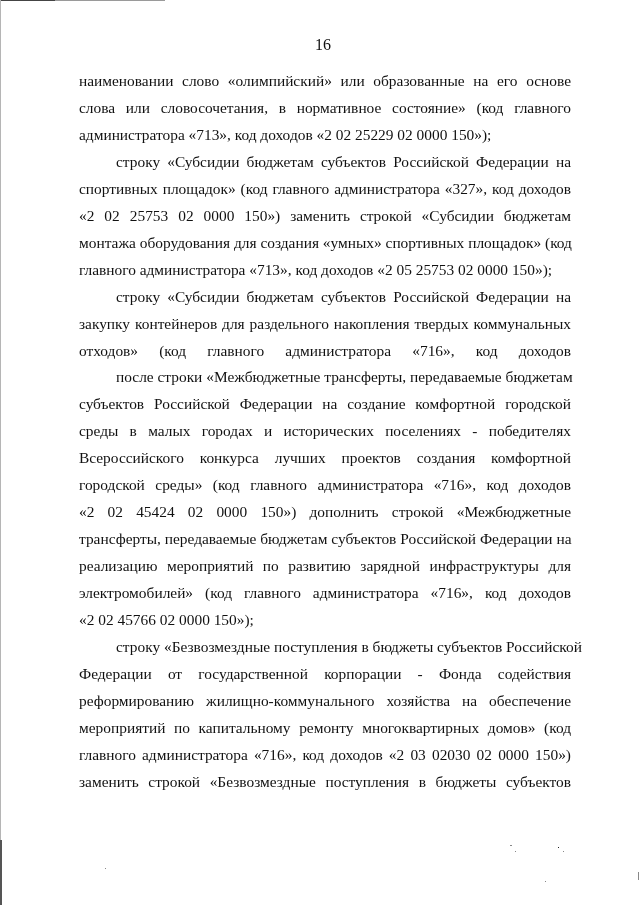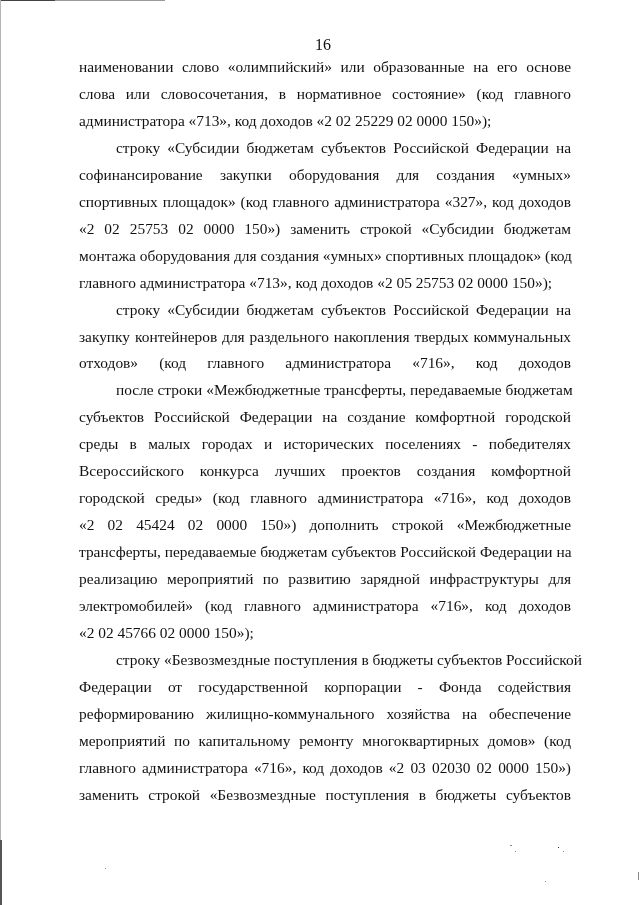--- a/index.html
+++ b/index.html
@@ -44,21 +44,21 @@
       top: 35px;
       left: 0;
       width: 646px;
       text-align: center;
       font-size: 16px;
       line-height: 20px;
     }
     .body-text {
       position: absolute;
       left: 79px;
-      top: 54px;
+      top: 68px;
       width: 492px;
       font-size: 15.4px;
       line-height: 26.95px;
       text-align: justify;
     }
     .para {
       margin: 0;
       text-indent: 0;
       text-align-last: left;
     }
@@ -90,21 +90,20 @@
 <div class="body-text">
 
   <div class="para">
     <span class="line">наименовании слово «олимпийский» или образованные на его основе</span>
     <span class="line">слова или словосочетания, в нормативное состояние» (код главного</span>
     <span class="line last">администратора «713», код доходов «2 02 25229 02 0000 150»);</span>
   </div>
 
   <div class="para">
     <span class="line" style="padding-left:37px">строку «Субсидии бюджетам субъектов Российской Федерации на</span>
-    <span class="line">софинансирование закупки оборудования для создания «умных»</span>
     <span class="line">спортивных площадок» (код главного администратора «327», код доходов</span>
     <span class="line">«2 02 25753 02 0000 150») заменить строкой «Субсидии бюджетам</span>
     <span class="line">монтажа оборудования для создания «умных» спортивных площадок» (код</span>
     <span class="line last">главного администратора «713», код доходов «2 05 25753 02 0000 150»);</span>
   </div>
 
   <div class="para">
     <span class="line" style="padding-left:37px">строку «Субсидии бюджетам субъектов Российской Федерации на</span>
     <span class="line">закупку контейнеров для раздельного накопления твердых коммунальных</span>
     <span class="line">отходов» (код главного администратора «716», код доходов</span>

